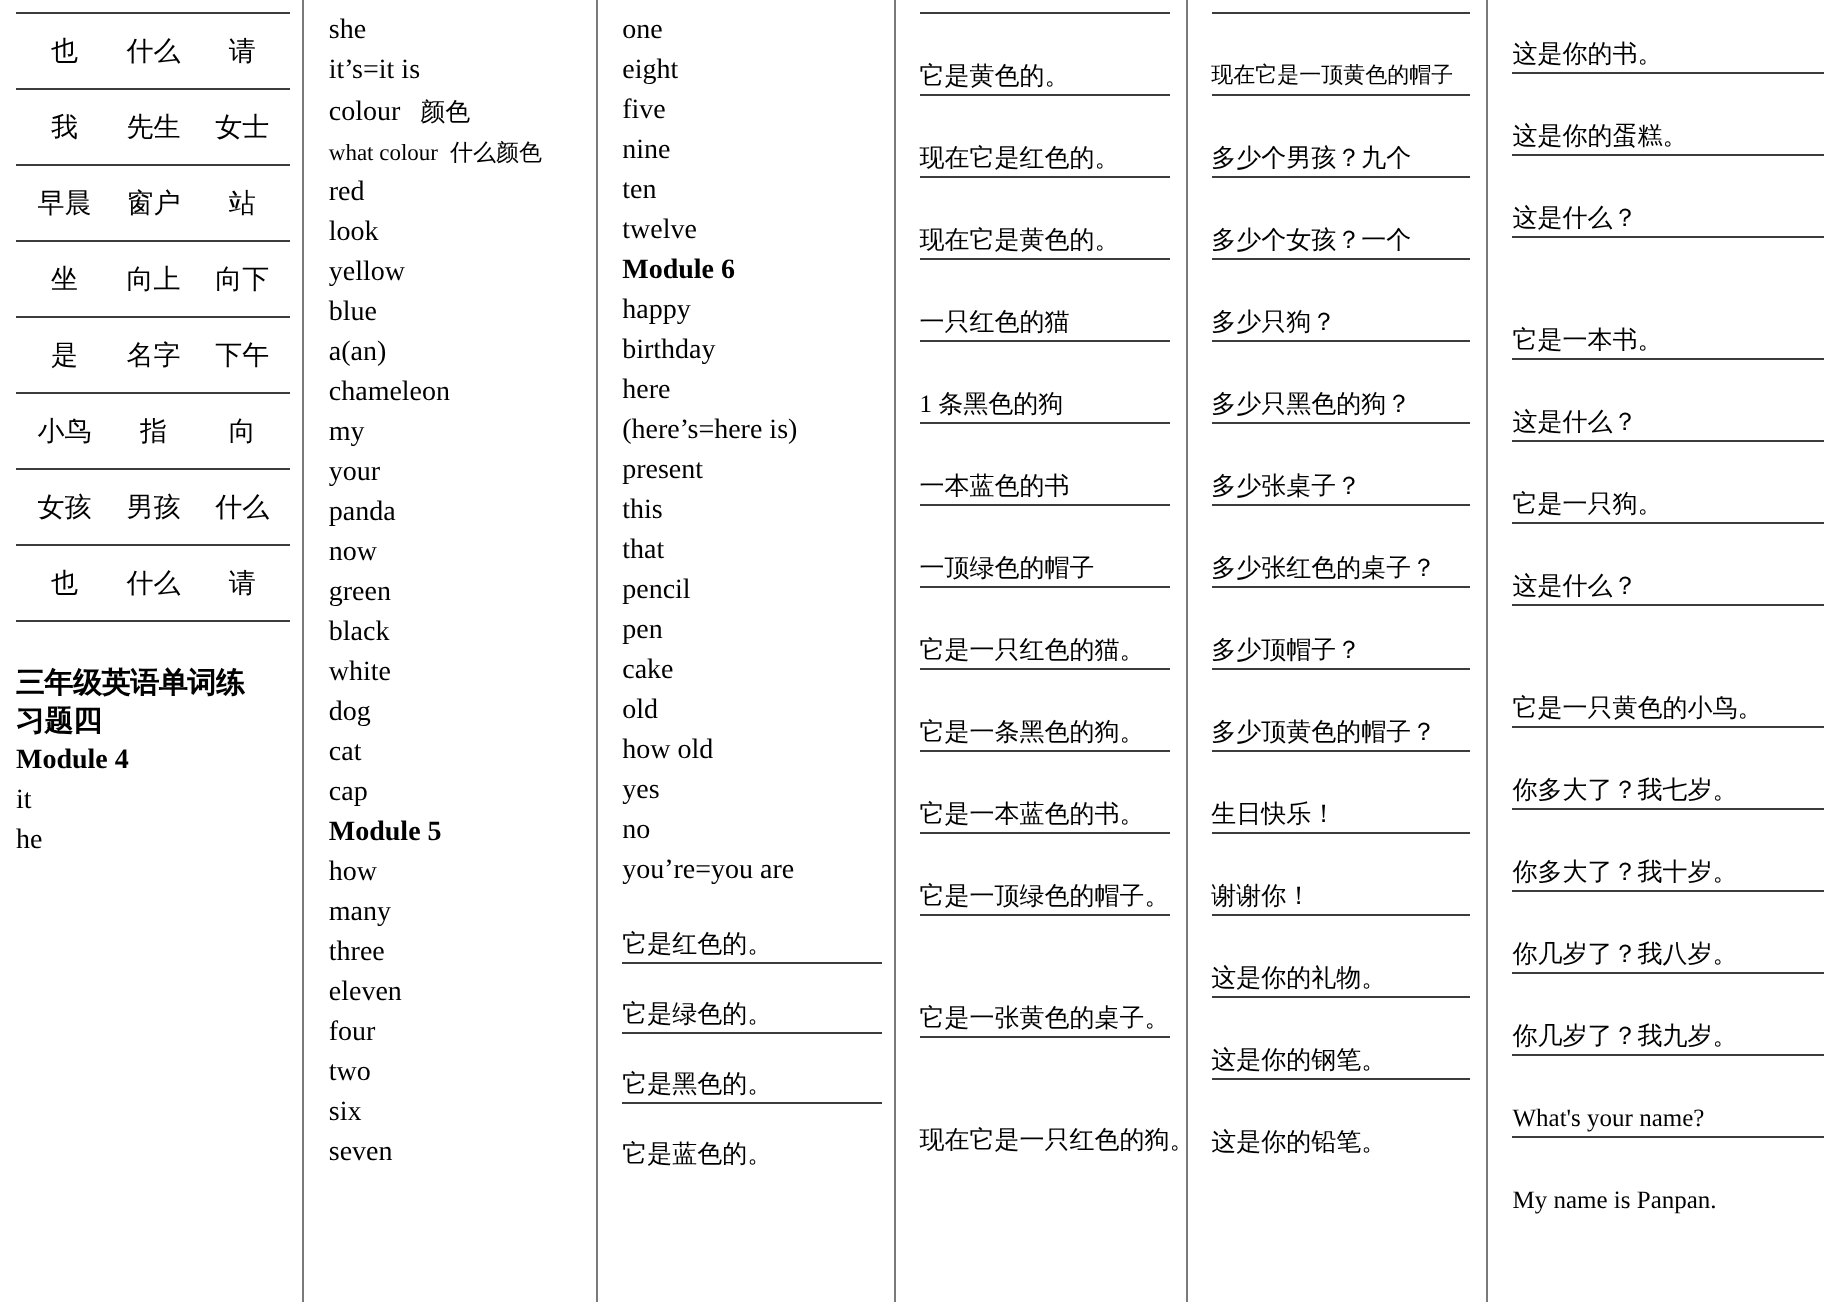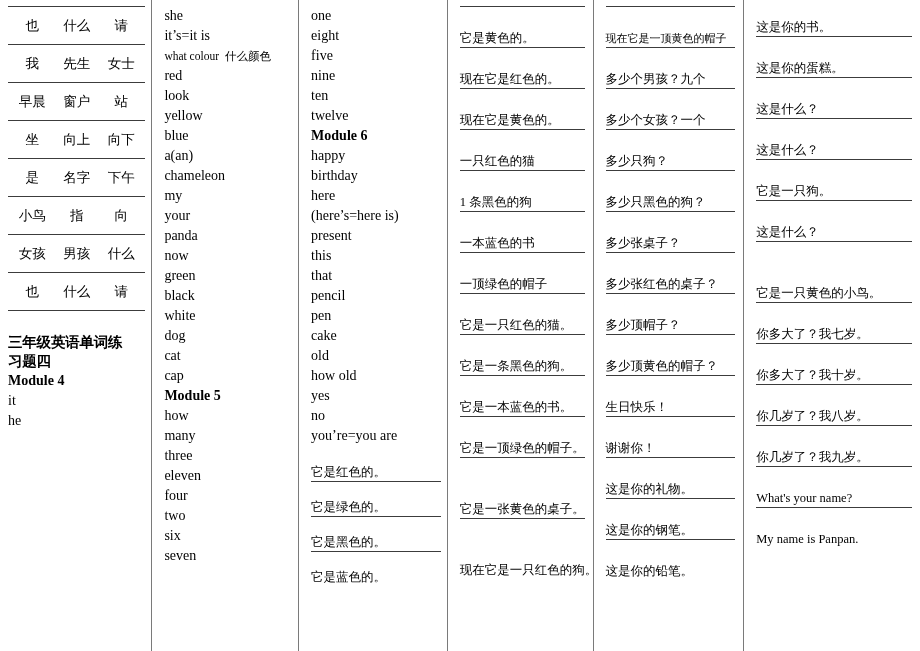--- a/index.html
+++ b/index.html
@@ -169,20 +169,21 @@
           <li>it</li>
           <li>he</li>
         </ul>
     </div>
   </div>
 
   <div class="col col-2 divider">
     <ul class="word-list" id="c2-list">
         <li><span>she</span></li>
         <li><span>it’s=it is</span></li>
+        <li><span>colour</span><span class="cnw">颜色</span></li>
         <li class="tight"><span>what colour</span><span class="cnw">什么颜色</span></li>
         <li><span>red</span></li>
         <li><span>look</span></li>
         <li><span>yellow</span></li>
         <li><span>blue</span></li>
         <li><span>a(an)</span></li>
         <li><span>chameleon</span></li>
         <li><span>my</span></li>
         <li><span>your</span></li>
         <li><span>panda</span></li>
@@ -341,20 +342,23 @@
     <ul class="ruled-list" id="c6-list">
         <li class="ruled-row" style="height: 30px; border-top: none;">
           <span class="cn">这是你的书。</span>
         </li>
         <li class="ruled-row" style="height: 41px;">
           <span class="cn">这是你的蛋糕。</span>
         </li>
         <li class="ruled-row" style="height: 41px;">
           <span class="cn">这是什么？</span>
         </li>
+        <li class="ruled-row" style="height: 61px;">
+          <span class="cn">它是一本书。</span>
+        </li>
         <li class="ruled-row" style="height: 41px;">
           <span class="cn">这是什么？</span>
         </li>
         <li class="ruled-row" style="height: 41px;">
           <span class="cn">它是一只狗。</span>
         </li>
         <li class="ruled-row" style="height: 41px;">
           <span class="cn">这是什么？</span>
         </li>
         <li class="ruled-row" style="height: 61px;">

